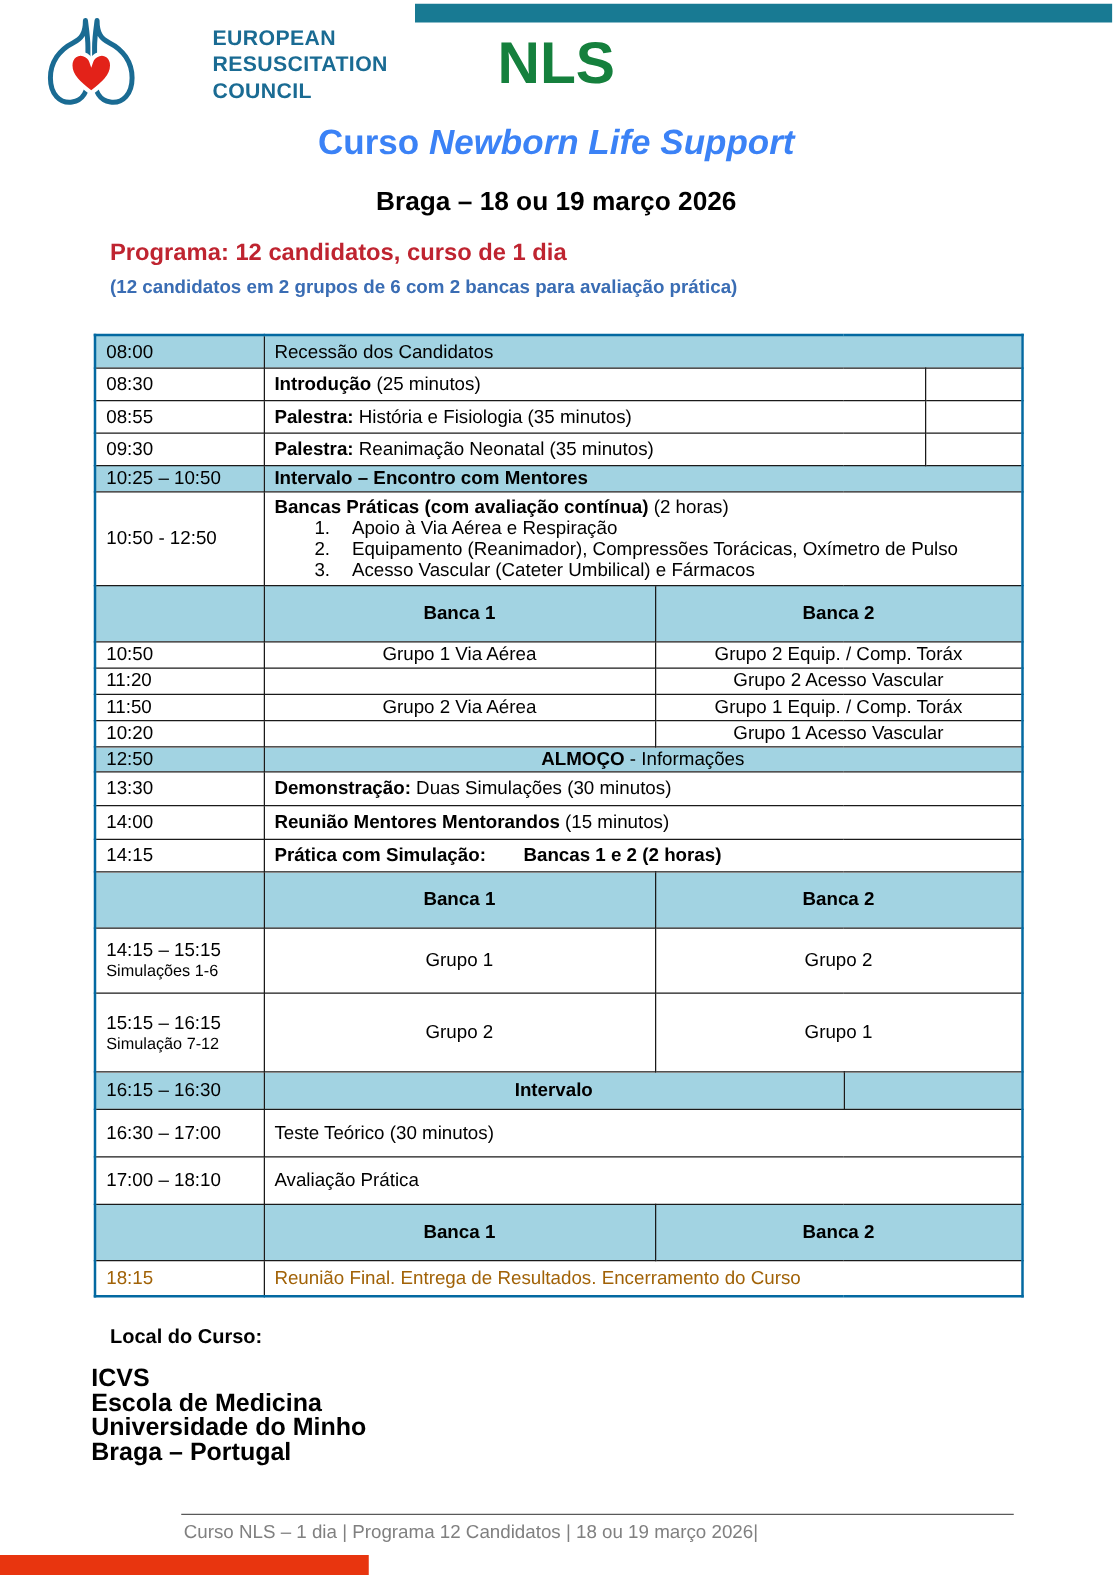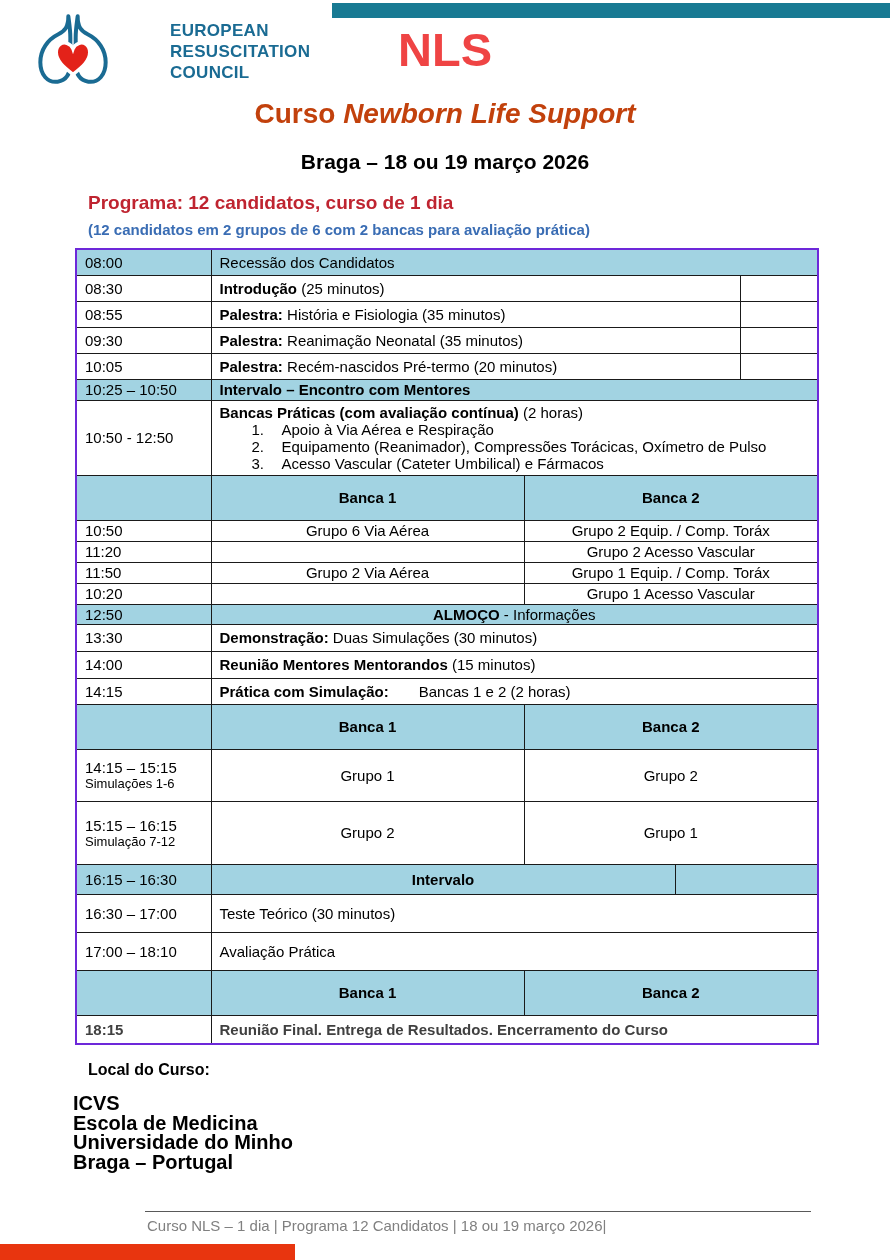--- a/index.html
+++ b/index.html
@@ -7,44 +7,44 @@
         font-family:"Liberation Sans","DejaVu Sans",sans-serif;color:#000;}
 
   .topbar{position:absolute;left:332px;top:3px;width:558px;height:15px;background:#187a93;}
 
   .logo{position:absolute;left:33px;top:8px;display:flex;align-items:flex-start;gap:45px;}
   .logo svg{width:80px;height:86px;}
   .logo-text{margin-left:12px;margin-top:12px;font-weight:bold;font-size:17px;line-height:21px;
              color:#1a6b93;letter-spacing:.3px;}
 
   .nls{position:absolute;top:22px;left:0;width:100%;text-align:center;
-       font-size:47px;font-weight:bold;color:#ef4444;}
+       font-size:47px;font-weight:bold;color:#15803d;}
 
   .course{position:absolute;top:98px;left:0;width:100%;text-align:center;
-          font-size:28px;font-weight:bold;color:#c2410c;}
+          font-size:28px;font-weight:bold;color:#3b82f6;}
   .course .it{font-style:italic;}
 
   .date{position:absolute;top:150px;left:0;width:100%;text-align:center;
         font-size:21px;font-weight:bold;color:#000;}
 
   .prog{position:absolute;left:88px;top:192px;font-size:19px;font-weight:bold;color:#bf2430;}
   .prog-sub{position:absolute;left:88px;top:221px;font-size:15px;font-weight:bold;color:#3a6db4;}
 
-  table.schedule{position:absolute;left:75px;top:248px;width:742px;border-collapse:collapse;
-                 table-layout:fixed;font-size:15px;border:2px solid #6d28d9;}
+  table.schedule{position:absolute;left:75px;top:267px;width:742px;border-collapse:collapse;
+                 table-layout:fixed;font-size:15px;border:2px solid #0369a1;}
   .schedule td{border:1px solid #1a1a1a;padding:1px 8px;vertical-align:middle;overflow:hidden;}
   .blue{background:#a2d3e2;}
   .center{text-align:center;}
   .bh{vertical-align:top;padding-top:3px;font-weight:bold;text-align:center;}
   .tsub{font-size:13px;}
   .list{padding-left:32px;}
   .li{display:flex;}
   .li .num{width:30px;flex:none;}
-  .final td{color:#404040;font-weight:bold;margin-left:24px;}
-  .gap{margin-left:30px;}
+  .final td{color:#a16207;font-weight:normal;margin-left:24px;}
+  .gap{margin-left:30px;font-weight:bold;}
   .nowrap{white-space:nowrap;}
 
   .local-title{position:absolute;left:88px;top:1061px;font-size:16px;font-weight:bold;}
   .local-lines{position:absolute;left:73px;top:1094px;font-size:20px;line-height:19.5px;font-weight:bold;}
 
   .footer-rule{position:absolute;left:145px;top:1211px;width:666px;border-top:1px solid #595959;}
   .footer-text{position:absolute;left:147px;top:1217px;font-size:15px;color:#808080;}
   .redbar{position:absolute;left:0;top:1244px;width:295px;height:16px;background:#e8350f;}
 </style>
 </head>
@@ -102,25 +102,20 @@
         <td colspan="3"><b>Palestra:</b><span> História e Fisiologia (35 minutos)</span></td>
         <td></td>
       </tr>
 
       <tr style="height:26px">
         <td>09:30</td>
         <td colspan="3"><b>Palestra:</b><span> Reanimação Neonatal (35 minutos)</span></td>
         <td></td>
       </tr>
 
-      <tr style="height:26px">
-        <td>10:05</td>
-        <td colspan="3"><b>Palestra:</b><span> Recém-nascidos Pré-termo (20 minutos)</span></td>
-        <td></td>
-      </tr>
 
       <tr style="height:21px">
         <td class="blue">10:25 – 10:50</td>
         <td class="blue" colspan="4"><b>Intervalo – Encontro com Mentores</b></td>
       </tr>
 
       <tr style="height:75px">
         <td>10:50 - 12:50</td>
         <td colspan="4">
           <div><b>Bancas Práticas (com avaliação contínua)</b><span> (2 horas)</span></div>
@@ -142,21 +137,21 @@
       </tr>
 
       <tr style="height:45px">
         <td class="blue"></td>
         <td class="blue bh">Banca 1</td>
         <td class="blue bh" colspan="3">Banca 2</td>
       </tr>
 
       <tr style="height:21px">
         <td>10:50</td>
-        <td class="center">Grupo 6 Via Aérea</td>
+        <td class="center">Grupo 1 Via Aérea</td>
         <td class="center" colspan="3">Grupo 2 Equip. / Comp. Toráx</td>
       </tr>
 
       <tr style="height:21px">
         <td>11:20</td>
         <td class="center"></td>
         <td class="center" colspan="3">Grupo 2 Acesso Vascular</td>
       </tr>
 
       <tr style="height:21px">

